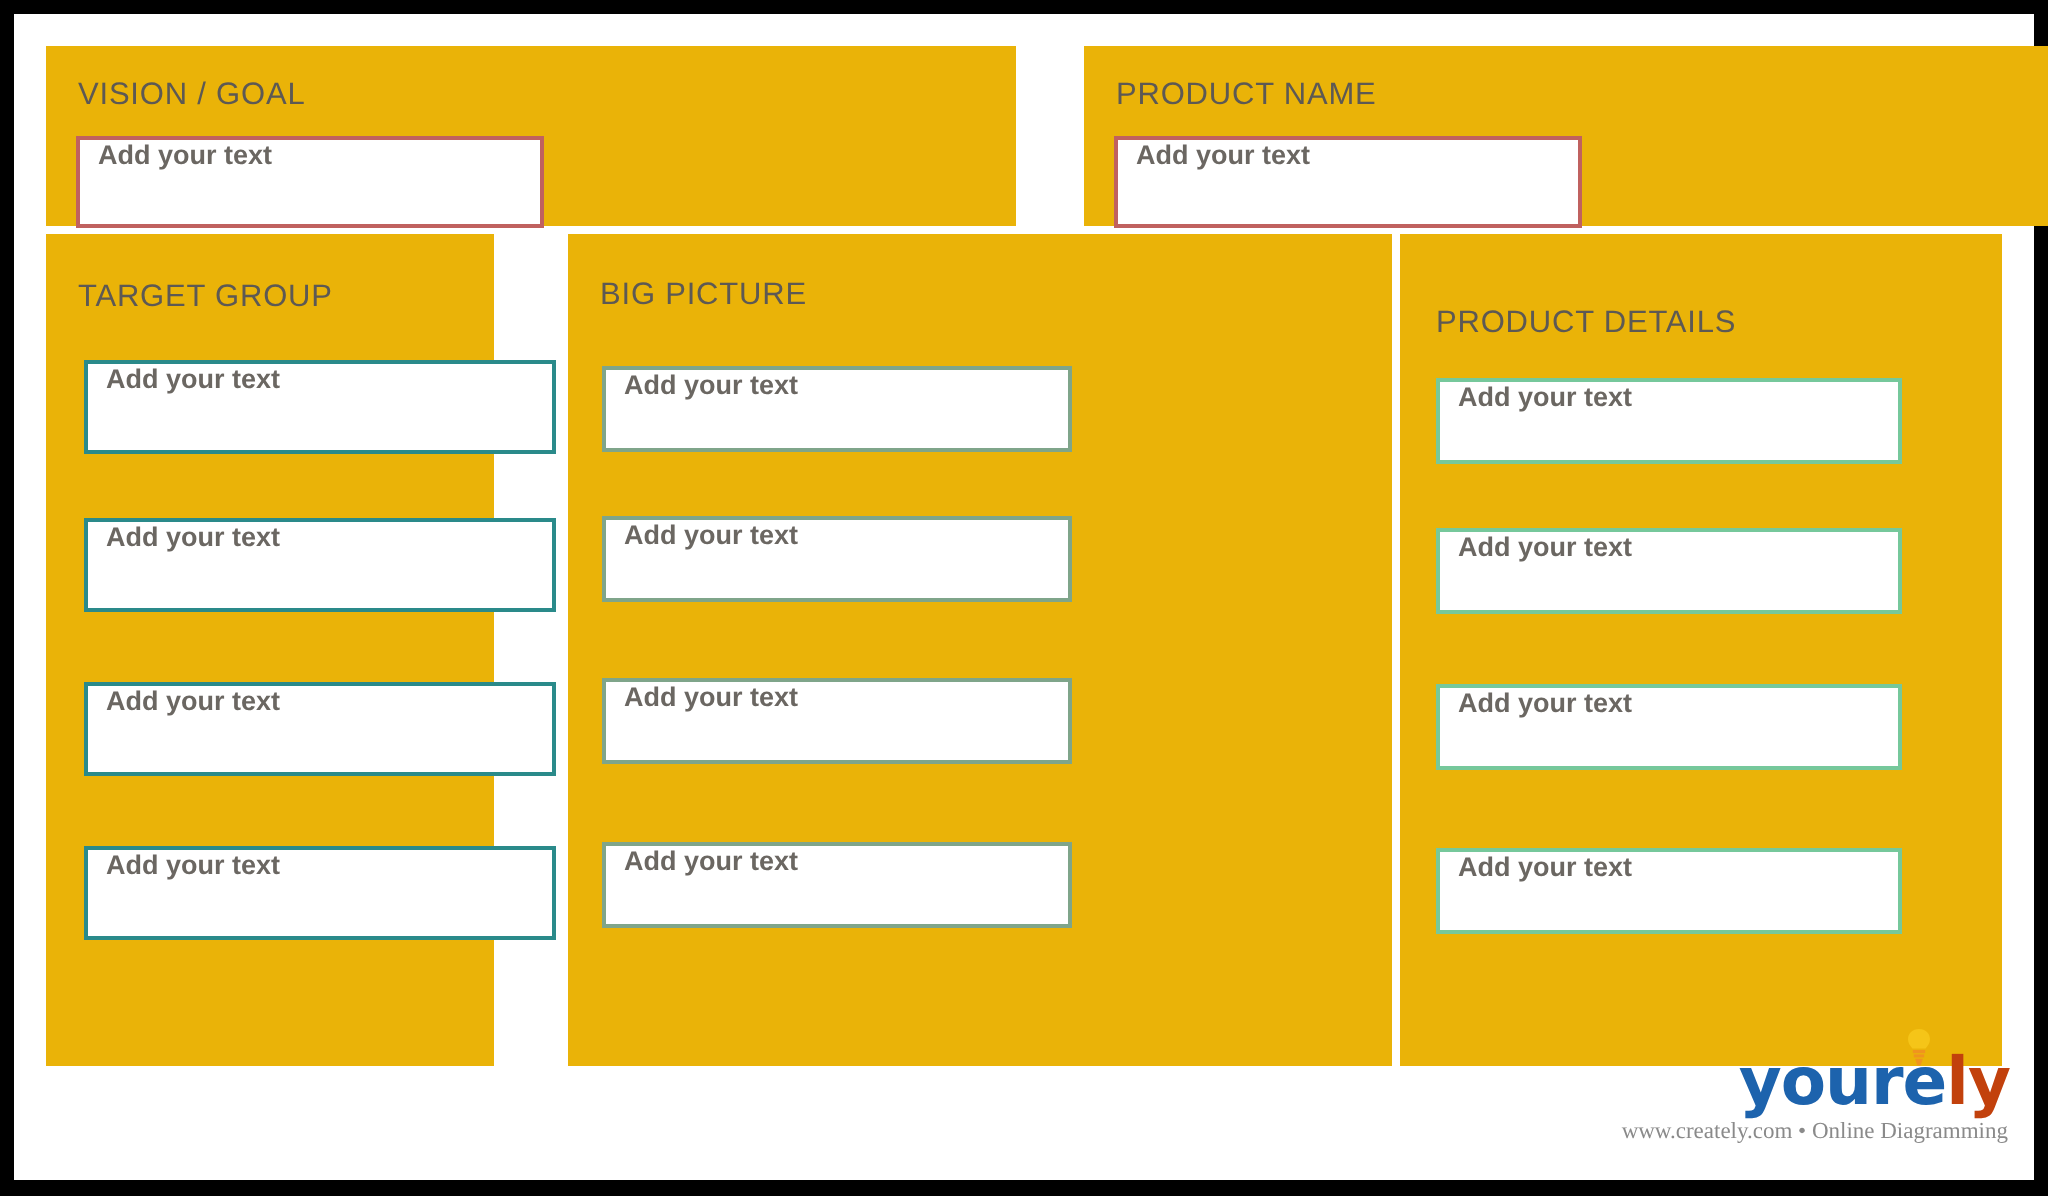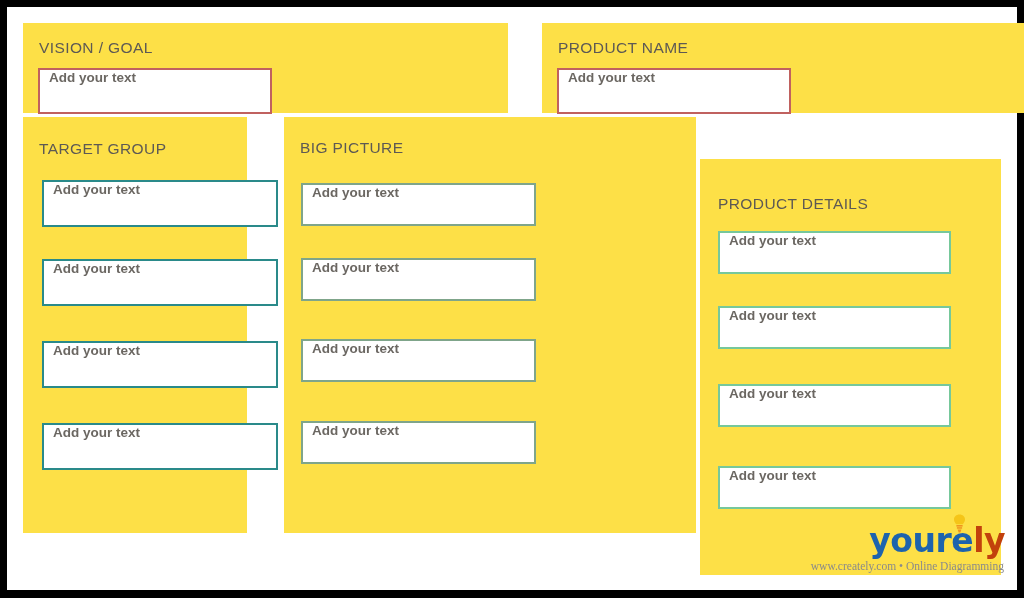--- a/index.html
+++ b/index.html
@@ -26,21 +26,21 @@
     position: absolute;
     left: 7px; top: 7px;
     width: 1010px;
     height: 583px;
     background: #ffffff;
   }
 
   
   .panel {
     position: absolute;
-    background: #fde047;
+    background: #eab308;
     box-sizing: border-box;
   }
 
   
   .panel-title {
     position: absolute;
     font-family: "Liberation Sans", sans-serif;
     font-size: 15.5px;
     letter-spacing: 0.4px;
     color: #5d5954;
@@ -152,21 +152,21 @@
         <span class="ph">Add your text</span>
       </div>
       <div class="textbox b-sage" style="left:17px; top:222px; width:235px; height:43px;">
         <span class="ph">Add your text</span>
       </div>
       <div class="textbox b-sage" style="left:17px; top:304px; width:235px; height:43px;">
         <span class="ph">Add your text</span>
       </div>
     </div>
 
-    <div class="panel" style="left:693px; top:110px; width:301px; height:416px;margin-top:42px;">
+    <div class="panel" style="left:693px; top:110px; width:301px; height:416px;">
       <div class="panel-title" style="left:18px; top:36px;">PRODUCT DETAILS</div>
       <div class="textbox b-mint" style="left:18px; top:72px; width:233px; height:43px;">
         <span class="ph">Add your text</span>
       </div>
       <div class="textbox b-mint" style="left:18px; top:147px; width:233px; height:43px;">
         <span class="ph">Add your text</span>
       </div>
       <div class="textbox b-mint" style="left:18px; top:225px; width:233px; height:43px;">
         <span class="ph">Add your text</span>
       </div>

